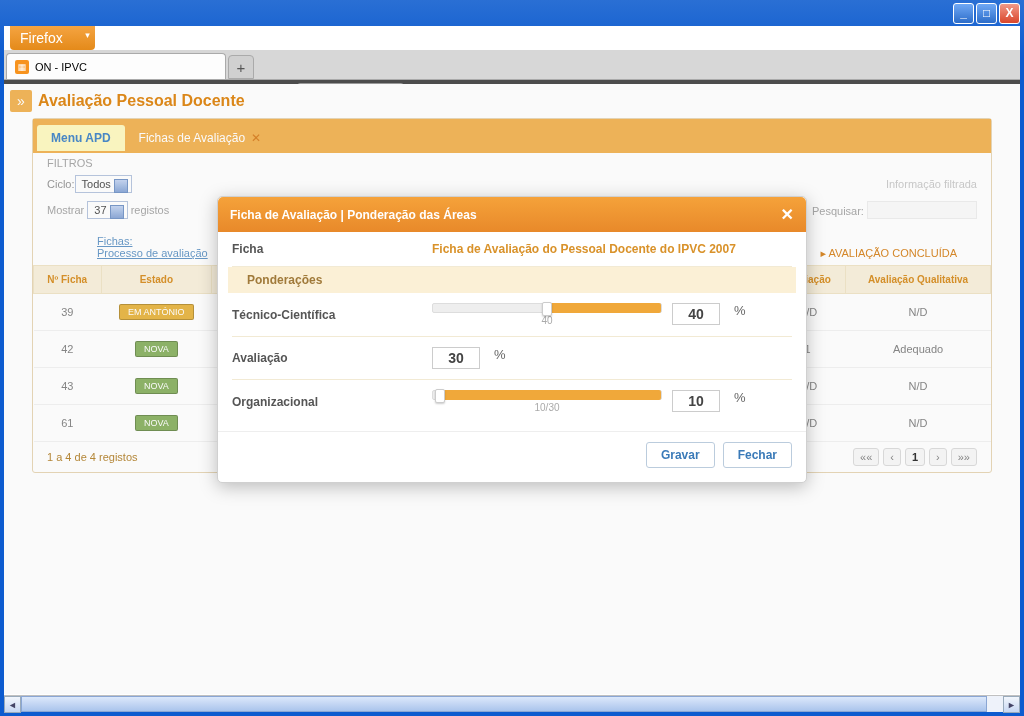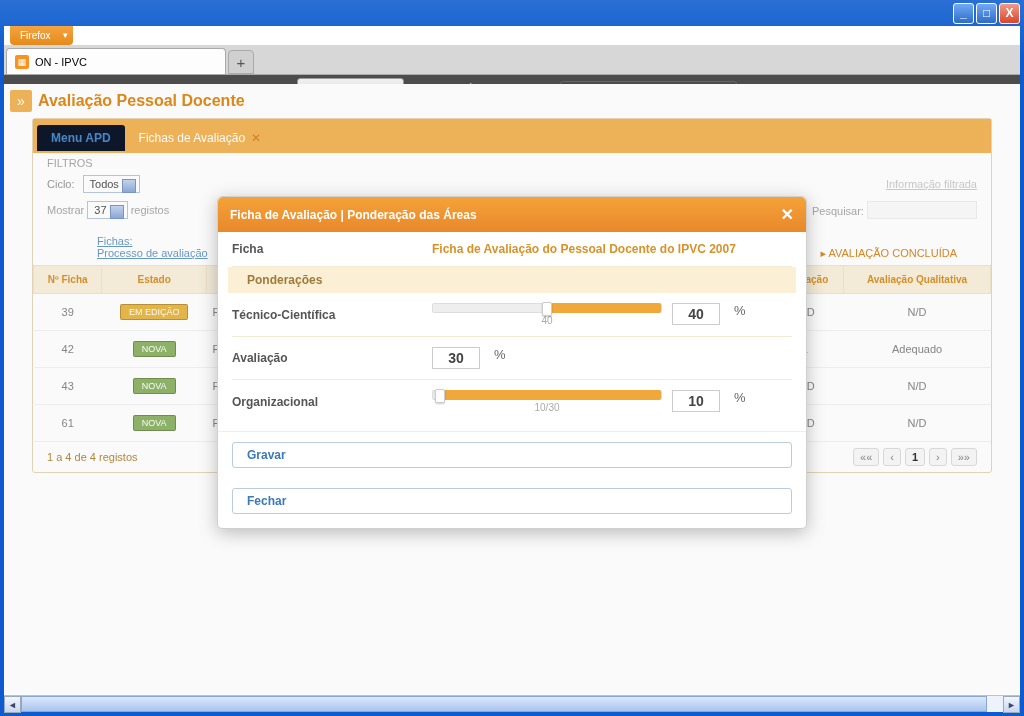--- a/index.html
+++ b/index.html
@@ -8,21 +8,21 @@
 
 .xp-window { width: 1024px; height: 716px; background: linear-gradient(to bottom, #2a6fd4 0%, #0d5bcf 8%, #0d5bcf 100%); position: relative; }
 .xp-titlebar { height: 26px; display: flex; align-items: center; padding: 0 4px; }
 .xp-window-ctrls { margin-left: auto; display: flex; gap: 2px; }
 .xp-btn { width: 21px; height: 21px; border: 1px solid #fff; border-radius: 3px; display: flex; align-items: center; justify-content: center; font-size: 12px; font-weight: bold; color: #fff; cursor: pointer; }
 .xp-min { background: linear-gradient(#6fa8f5,#2d6dc9); }
 .xp-max { background: linear-gradient(#6fa8f5,#2d6dc9); }
 .xp-close-btn { background: linear-gradient(#f29a88,#d9452a); }
 
 .xp-content { position: absolute; top: 26px; left: 4px; right: 4px; bottom: 4px; background: #fff; }
-.ff-btn { display: inline-block; background: linear-gradient(#f5a441,#e48a1a); color: #fff; font-size: 10px; padding: 4px 22px 4px 10px; border-radius: 0 0 4px 4px; margin-left: 6px; position: relative; cursor: pointer; }
+.ff-btn { display: inline-block; background: linear-gradient(#f5a441,#e48a1a); color: #fff; font-size: 14px; padding: 4px 32px 4px 10px; border-radius: 0 0 4px 4px; margin-left: 6px; position: relative; cursor: pointer; }
 .ff-btn::after { content: "▾"; position: absolute; right: 5px; top: 4px; font-size: 9px; }
 .tabstrip { background: #d7d7d7; height: 30px; display: flex; align-items: flex-end; border-bottom: 1px solid #aaa; }
 .tab { background: #fdfdfd; height: 26px; display: flex; align-items: center; padding: 0 8px; border: 1px solid #aaa; border-bottom: none; margin-left: 2px; border-radius: 4px 4px 0 0; min-width: 220px; font-size: 11px; cursor: pointer; }
 .tab-icon { width: 14px; height: 14px; background: #f7931e; border-radius: 2px; margin-right: 6px; display: flex; align-items: center; justify-content: center; color: #fff; font-size: 9px; }
 .tab-add { width: 26px; height: 24px; background: #d0d0d0; border: 1px solid #aaa; border-radius: 4px 4px 0 0; margin-left: 2px; display: flex; align-items: center; justify-content: center; font-size: 15px; color: #555; cursor: pointer; }
 
 
 .app-nav { height: 28px; background: #4c4c4c; color: #b9b9b9; display: flex; align-items: center; padding: 0 12px; font-size: 11px; }
 .app-brand { color: #ddd; font-weight: bold; }
 .nav-item { margin-left: 40px; cursor: pointer; }
@@ -36,30 +36,30 @@
 
 
 .page { position: absolute; top: 58px; left: 0; right: 0; bottom: 18px; background: #fff; overflow: hidden; }
 .page-header { display: flex; align-items: center; padding: 6px 0; }
 .collapse-btn { width: 22px; height: 22px; background: #f2b65a; color: #fff; display: flex; align-items: center; justify-content: center; margin: 0 6px; border-radius: 2px; cursor: pointer; font-size:14px;}
 .page-title { color: #e08a1a; font-size: 16px; font-weight: bold; }
 
 .content-panel { margin: 0 28px 10px 28px; background: #fff; border: 1px solid #e8d8b8; border-radius: 3px; }
 .panel-tabs { background: #f2b65a; display: flex; align-items: center; padding: 4px 4px 0 4px; height: 34px; }
 .ptab { height: 26px; display: flex; align-items: center; padding: 0 14px; font-size: 12px; cursor: pointer; }
-.ptab.active { background: #0f172a; color: #4a8ac9; font-weight: bold; border-radius: 3px 3px 0 0; }
+.ptab.active { background: #fef9c3; color: #4a8ac9; font-weight: bold; border-radius: 3px 3px 0 0; }
 .ptab.inactive { color: #fff; }
 .ptab-close { margin-left: 6px; color: #d9832a; font-size:12px; cursor:pointer; }
 
 .filters { padding: 4px 14px; color: #999; font-size: 11px; }
 .filters-label { color: #aaa; margin-bottom: 6px; }
-.filter-row { display: flex; align-items: center; gap: 8px; }
+.filter-row { display: flex; align-items: center; gap: 0; }
 .sel { border: 1px solid #b9c7e0; background: #fff; padding: 2px 20px 2px 6px; color: #555; position: relative; }
 .sel::after{content:""; position:absolute; right:3px; top:3px; width:12px; height:12px; background:linear-gradient(#c7d7f2,#8fabd9); border:1px solid #7a99c9;}
-.info-filtrada { margin-left: auto; color: #ccc; text-decoration: underline; }
+.info-filtrada { margin-left: auto; color: #ccc; }
 
 .toolbar { display: flex; align-items: center; padding: 4px 14px 10px 14px; color: #aaa; }
 .pesq { margin-left: auto; }
 .pesq-input { border: 1px solid #eee; background: #fafafa; width: 110px; height: 18px; }
 .help { color: #6a9bc9; text-decoration: underline; margin-left: 50px; font-size: 11px; display:block; padding: 6px 0;}
 .aval-conc { color: #d98a2a; float: right; margin-right: 20px; margin-top: -18px; font-size: 11px;}
 .aval-conc::before{content:"▸ "; color:#d98a2a;}
 
 table.grid { width: 100%; border-collapse: collapse; font-size: 11px; color: #888; }
 .grid thead th { background: #f8f0dd; color: #d9922a; font-weight: bold; padding: 8px 6px; border: 1px solid #f0e5c8; font-size: 10px; }
@@ -85,21 +85,21 @@
 .mlabel { width: 200px; font-weight: bold; color: #555; font-size: 12px; }
 .mval { color: #d9922a; font-weight: bold; font-size: 12px; }
 .sect { background: #fbf0d6; font-weight: bold; color: #a07a3a; padding: 6px 19px; margin: 0 -4px; font-size:12px; }
 .slider-wrap { flex: 1; display: flex; gap: 10px; }
 .slider { width: 230px; height: 10px; background: #eee; border-radius: 2px; position: relative; border:1px solid #ddd;}
 .slider .fill { position: absolute; top: -1px; bottom: -1px; background: #f0a83a; border-radius: 2px; }
 .slider .thumb { position: absolute; top: -2px; width: 10px; height: 14px; background: #fff; border: 1px solid #ccc; border-radius: 2px; transform: translateX(-50%); box-shadow:0 1px 2px rgba(0,0,0,.2);}
 .slider-sub { text-align: center; color: #aaa; font-size: 10px; margin-top: 2px; width:230px;}
 .pct-input { width: 48px; height: 22px; border: 1px solid #ccc; text-align: center; font-size: 14px; font-weight: bold; color: #444; }
 .pct-sign { margin-left: 4px; color: #666; font-size:13px;}
-.modal-foot { padding: 10px 14px 14px; display: flex; justify-content: flex-end; gap: 20px; border-top:1px solid #eee;flex-direction:column;}
+.modal-foot { padding: 10px 14px 14px; display: flex; justify-content: flex-end; gap: 8px; border-top:1px solid #eee;}
 .mbtn { border: 1px solid #bcd; background: #fff; color: #3a7ab8; font-weight: bold; padding: 5px 14px; border-radius: 3px; cursor: pointer; font-size:12px;}
 
 
 .hscroll { position: absolute; left: 0; right: 0; bottom: 0; height: 17px; background: #e8e8e8; border-top:1px solid #c0c0c0; display:flex;}
 .hs-btn{width:17px;height:17px;background:linear-gradient(#f2f6fc,#c7d7f2);border:1px solid #9ab;display:flex;align-items:center;justify-content:center;font-size:9px;color:#446;cursor:pointer;}
 .hs-track{flex:1;background:#eef2fa;position:relative;}
 .hs-thumb{position:absolute;left:0;top:0;bottom:0;right:16px;background:linear-gradient(#dce8fb,#aac4ec);border:1px solid #8aa6d4;}
 </style>
 </head>
 <body>
@@ -190,21 +190,21 @@
             <th>Estado</th>
             <th style="width:42%"></th>
             <th>Tipo de Avaliação</th>
             <th>Avaliação</th>
             <th>Avaliação Qualitativa</th>
           </tr>
             </thead>
           <tbody id="tbody">
               <tr>
     <td>39</td>
-    <td><span class="badge ed">EM EDIÇÃO</span></td>
+    <td><span class="badge ed">EM ANTÓNIO</span></td>
     <td class="left">Ficha de Avaliação do Pessoal Docente do IPVC 2007</td>
     <td>Ponderação Curricular</td>
     <td>N/D</td>
     <td>N/D</td>
               </tr>
               <tr>
     <td>42</td>
     <td><span class="badge nv">NOVA</span></td>
     <td class="left">Ficha de Avaliação do Pessoal Docente do IPVC 2008</td>
     <td>Via Administrativa</td>

